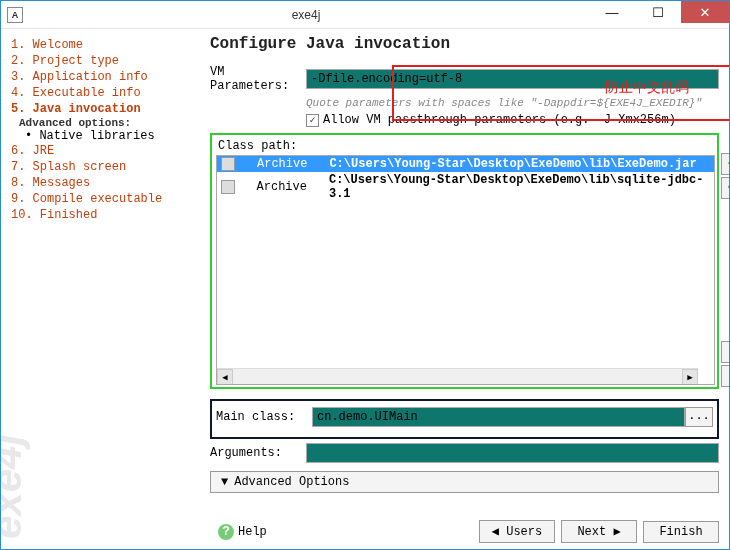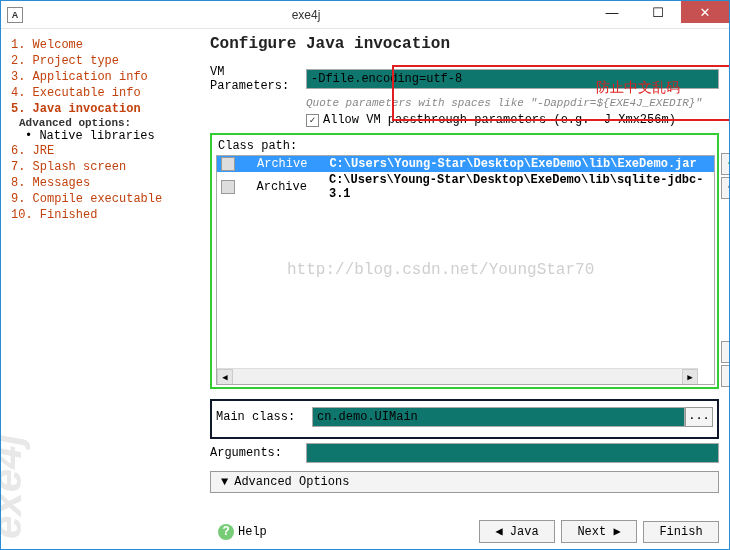--- a/index.html
+++ b/index.html
@@ -85,21 +85,21 @@
         <li>9. Compile executable</li>
         <li>10. Finished</li>
       </ol>
       <div class="sidebar-brand">exe4j</div>
     </div>
 
     <div class="main">
       <h2>Configure Java invocation</h2>
 
       <div class="annot-box-red" style="top:36px; left:196px; width:394px; height:56px;"></div>
-      <div class="annot-text" style="top:50px; right:49px;">防止中文乱码</div>
+      <div class="annot-text" style="top:50px; right:40px;">防止中文乱码</div>
 
       <div class="row">
         <span class="label">VM Parameters:</span>
         <input class="field" value="-Dfile.encoding=utf-8" style="">
       </div>
       <div class="hint">Quote parameters with spaces like "-Dappdir=${EXE4J_EXEDIR}"</div>
       <div class="checkbox-row">
         <span class="checkbox">✓</span>
         <span>Allow VM passthrough parameters (e.g. -J-Xmx256m)</span>
       </div>
@@ -110,21 +110,20 @@
           <div class="cp-item selected">
             <span class="cp-icon"></span>
             <span>Archive</span>
             <b>C:\Users\Young-Star\Desktop\ExeDemo\lib\ExeDemo.jar</b>
           </div>
           <div class="cp-item">
             <span class="cp-icon"></span>
             <span>Archive</span>
             <b>C:\Users\Young-Star\Desktop\ExeDemo\lib\sqlite-jdbc-3.1</b>
           </div>
-          <div class="watermark">http://blog.csdn.net/YoungStar70</div>
           <div class="scrollbar-h">
             <div class="scroll-arrow">◀</div>
             <div style="flex:1"></div>
             <div class="scroll-arrow">▶</div>
           </div>
         </div>
         <div class="cp-btns">
           <div class="cp-btn" style="color:#0a0;font-weight:bold;">+</div>
           <div class="cp-btn">✎</div>
         </div>
@@ -151,19 +150,19 @@
         <span>▼</span>
         <span>Advanced Options</span>
       </div>
 
       <div class="footer">
         <div class="help-btn">
           <span class="help-icon">?</span>
           <span>Help</span>
         </div>
         <div class="spacer"></div>
-        <div class="btn">◀ Java</div>
+        <div class="btn">◀ Users</div>
         <div class="btn">Next ▶</div>
         <div class="btn">Finish</div>
       </div>
     </div>
   </div>
 </div>
 
 </body></html>

